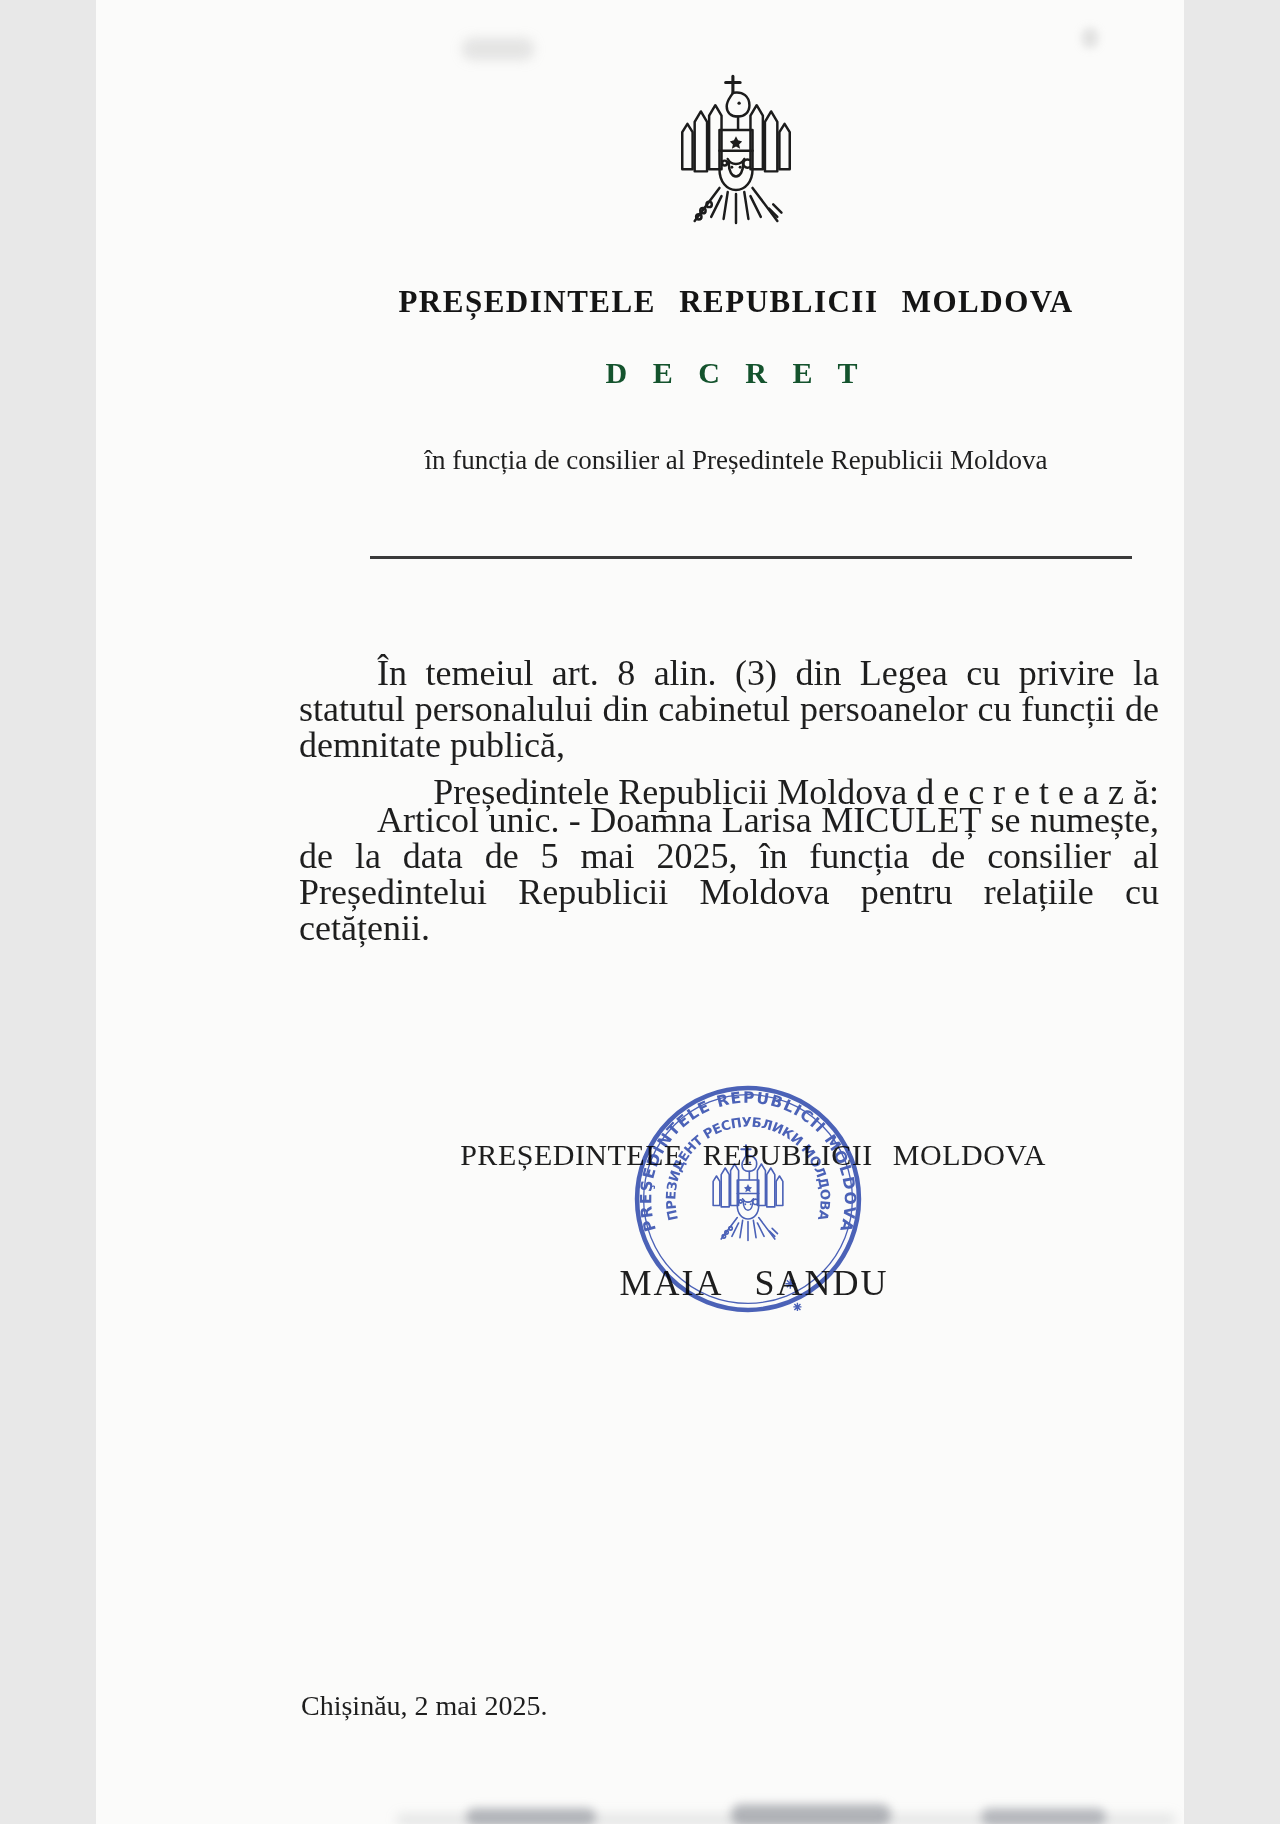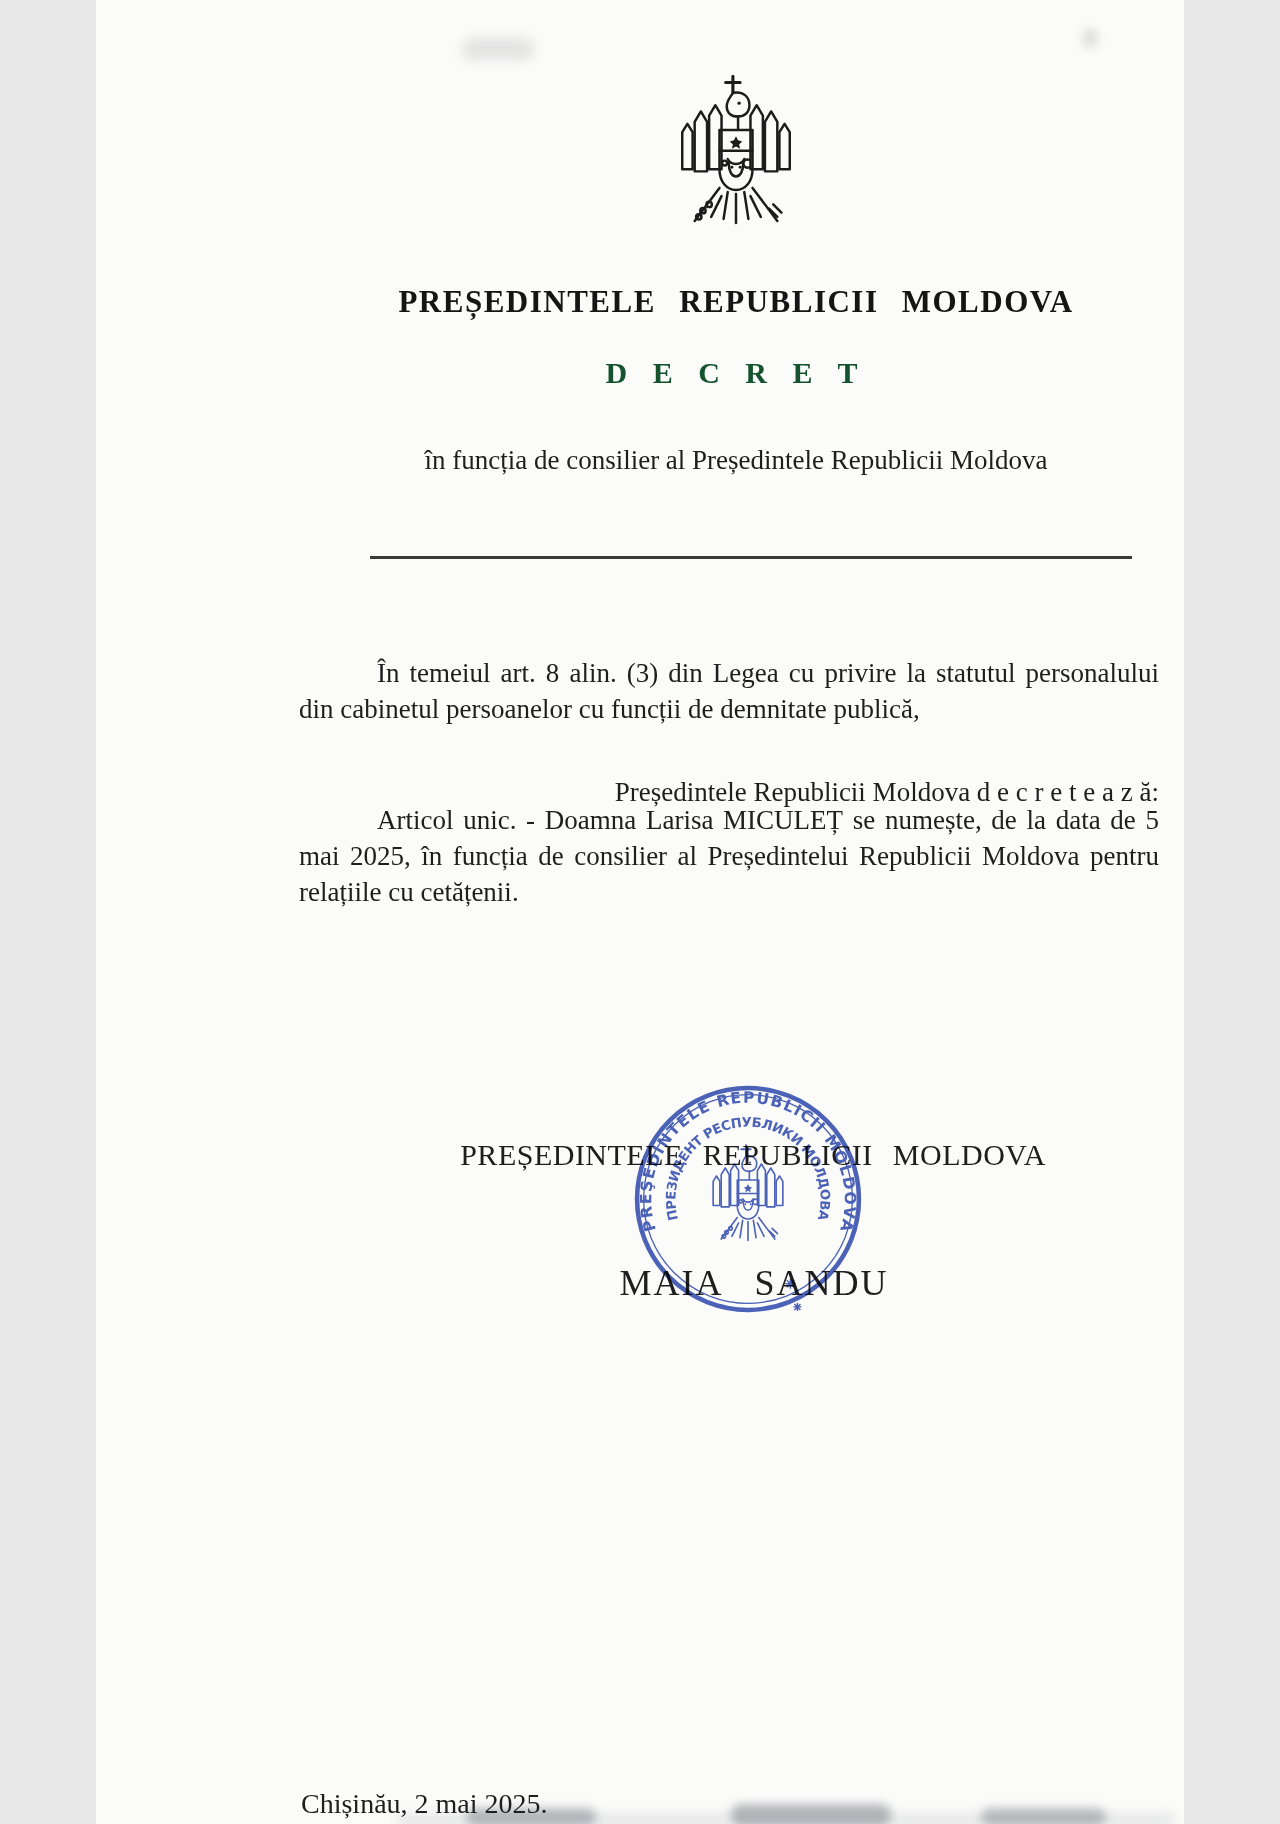--- a/index.html
+++ b/index.html
@@ -29,21 +29,21 @@
     position:absolute;left:0;top:442px;width:1280px;
     text-align:center;font-size:27px;line-height:37px;z-index:3;
   }
   .rule{
     position:absolute;left:274px;top:556px;width:762px;height:3px;
     background:#3a3a3a;z-index:3;
   }
   
   .para{
     position:absolute;left:203px;width:860px;margin:0;
-    font-size:27px;line-height:36px;
+    font-size:36px;line-height:36px;
     text-align:justify;text-indent:78px;z-index:3;
   }
   .p-basis{top:655px;}
   .p-enact{top:774px;text-align:right;}
   .p-article{top:802px;}
   
   .sig-caption{
     position:absolute;left:0;top:1138px;width:1280px;
     text-align:center;padding-left:34px;box-sizing:border-box;
     font-size:30px;word-spacing:12px;letter-spacing:.5px;z-index:4;
@@ -58,21 +58,21 @@
   
   .seal{
     position:absolute;left:533px;top:1080px;width:238px;height:238px;
     z-index:2;opacity:.92;mix-blend-mode:multiply;
   }
   .seal-text{fill:#3c55b5;font-family:"DejaVu Sans",sans-serif;font-weight:bold;}
   .seal-text.outer{font-size:15.5px;}
   .seal-text.inner{font-size:13px;}
   
   .footer{
-    position:absolute;left:205px;top:1784px;
+    position:absolute;left:205px;top:1686px;
     font-size:28px;line-height:40px;z-index:3;
   }
   
   .smudge{position:absolute;border-radius:10px;z-index:1;}
   .sm-top1{left:366px;top:38px;width:72px;height:22px;background:rgba(160,160,160,.25);filter:blur(6px);}
   .sm-top2{left:986px;top:28px;width:16px;height:20px;background:rgba(165,165,165,.3);filter:blur(4px);}
   .sm-b0{left:300px;top:1814px;width:780px;height:12px;background:rgba(140,145,150,.20);filter:blur(6px);}
   .sm-b1{left:370px;top:1808px;width:130px;height:18px;background:rgba(108,113,124,.45);filter:blur(5px);}
   .sm-b2{left:635px;top:1804px;width:160px;height:22px;background:rgba(108,113,124,.48);filter:blur(5px);}
   .sm-b3{left:885px;top:1808px;width:125px;height:18px;background:rgba(108,113,124,.42);filter:blur(5px);}

